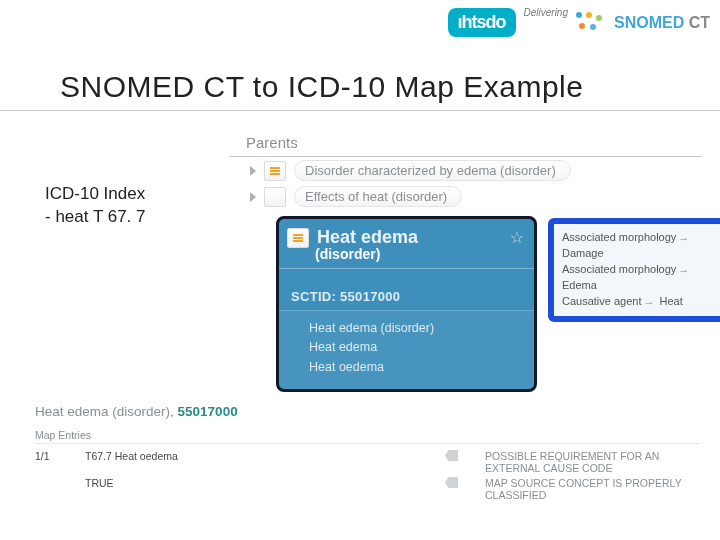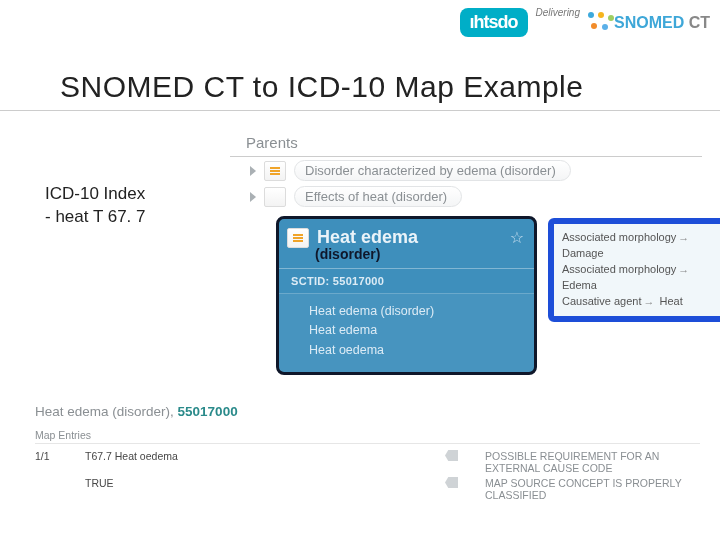--- a/index.html
+++ b/index.html
@@ -1,20 +1,20 @@
 <!DOCTYPE html>
 <html><head>
 <meta charset="utf-8">
 <style>
 html,body{margin:0;padding:0;width:720px;height:540px;font-family:Arial,Helvetica,sans-serif;background:#fff;color:#222;overflow:hidden}
 .slide{position:relative;width:720px;height:540px}
 .topbar{position:absolute;top:8px;right:10px;display:flex;align-items:center;gap:8px}
 .ihtsdo{background:#00aec7;color:#fff;font-weight:bold;font-size:18px;padding:4px 10px;border-radius:8px;letter-spacing:-1px}
 .delivering{font-size:10px;color:#777;font-style:italic;position:relative;top:-10px}
-.snomed-logo{display:flex;align-items:center;gap:4px}
+.snomed-logo{display:flex;align-items:center;gap:16px}
 .snomed-logo .cluster{display:inline-block;width:22px;height:22px;position:relative}
 .snomed-logo .cluster span{position:absolute;width:6px;height:6px;border-radius:50%}
 .c1{background:#3da9dc;left:0;top:0}
 .c2{background:#f6b51e;left:10px;top:0}
 .c3{background:#9fce62;left:20px;top:3px}
 .c4{background:#f28c2a;left:3px;top:11px}
 .c5{background:#5bb0e8;left:14px;top:12px}
 .snomed-logo .text{font-weight:bold;font-size:16px}
 .snomed-logo .sn{color:#3ea7d8}
 .snomed-logo .ct{color:#888}
@@ -28,22 +28,22 @@
 .parent-row.r2{top:186px}
 .chevron{width:0;height:0;border-top:5px solid transparent;border-bottom:5px solid transparent;border-left:6px solid #aab0b4}
 .sqbtn{width:20px;height:18px;border:1px solid #dcdcdc;border-radius:2px;background:linear-gradient(#fff,#f3f3f3);display:flex;align-items:center;justify-content:center}
 .sqbtn .bars{width:10px;height:8px;display:flex;flex-direction:column;justify-content:space-between}
 .sqbtn .bars span{display:block;height:2px;background:#f0a429}
 .pill{border:1px solid #e2e4e6;border-radius:12px;padding:2px 14px 2px 10px;font-size:13px;color:#8a8f93;background:linear-gradient(#ffffff,#f4f5f6)}
 .concept-card{position:absolute;top:216px;left:276px;width:255px;border-radius:8px;overflow:hidden;background:#3e8fbc;color:#fff;border:3px solid #0f172a}
 .cc-head{display:flex;align-items:center;gap:8px;padding:8px 10px 2px 8px}
 .cc-title{font-size:18px;font-weight:bold;color:#eaf3f9}
 .cc-star{margin-left:auto;font-size:16px;color:#c8dfef}
-.cc-sub{padding:0 10px 6px 36px;font-size:14px;color:#0f172a;font-weight:bold;margin-top:-4px}
-.cc-id{border-top:1px solid rgba(255,255,255,0.35);padding:6px 10px 6px 12px;font-size:11px;font-weight:bold;color:#dcebf5;letter-spacing:0.3px}
+.cc-sub{padding:0 10px 6px 36px;font-size:14px;color:#ffffff;font-weight:bold;margin-top:-4px}
+.cc-id{border-top:1px solid rgba(255,255,255,0.35);padding:20px 10px 6px 12px;font-size:13px;font-weight:bold;color:#dcebf5;letter-spacing:0.3px}
 .cc-body{background:rgba(255,255,255,0.05);border-top:1px solid rgba(255,255,255,0.2);padding:8px 10px 12px 30px;font-size:12.5px;color:#dcebf5;line-height:1.55}
 .attr-card{position:absolute;top:218px;left:548px;width:155px;border:6px solid #1d4ed8;border-radius:6px;background:#f1f7fa;padding:6px 8px;font-size:11px;color:#555;line-height:1.45}
 .arrow{color:#888;padding:0 2px}
 .bottom{position:absolute;top:404px;left:35px;right:20px}
 .bottom-title{font-size:13.5px;color:#333}
 .bottom-title .gray{color:#8a8f93}
 .bottom-title .teal{color:#2a8a8a;font-weight:bold}
 .map-entries{margin-top:10px;font-size:10.5px;color:#8a8f93}
 .map-grid{display:grid;grid-template-columns:50px 360px 40px 220px;font-size:10.5px;color:#8a8f93;margin-top:2px;row-gap:3px}
 .dark{color:#474747}

